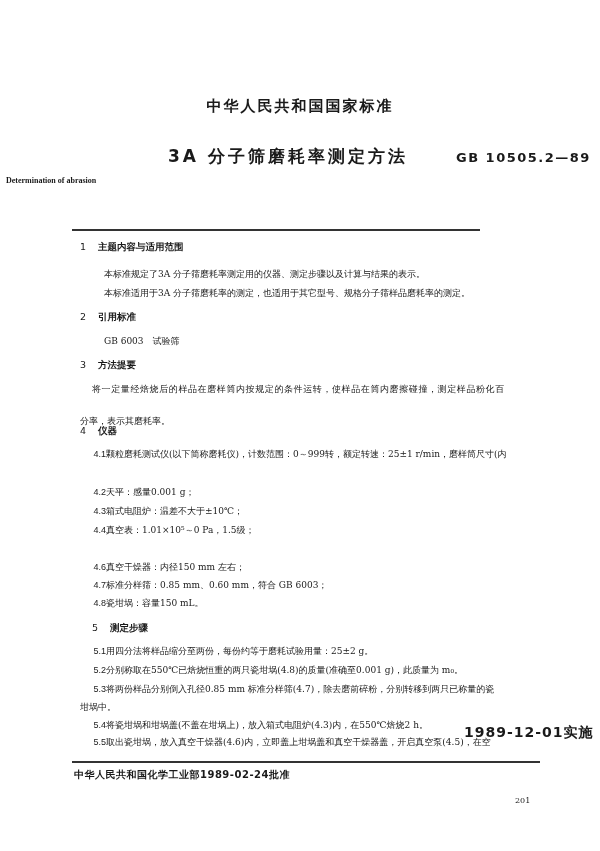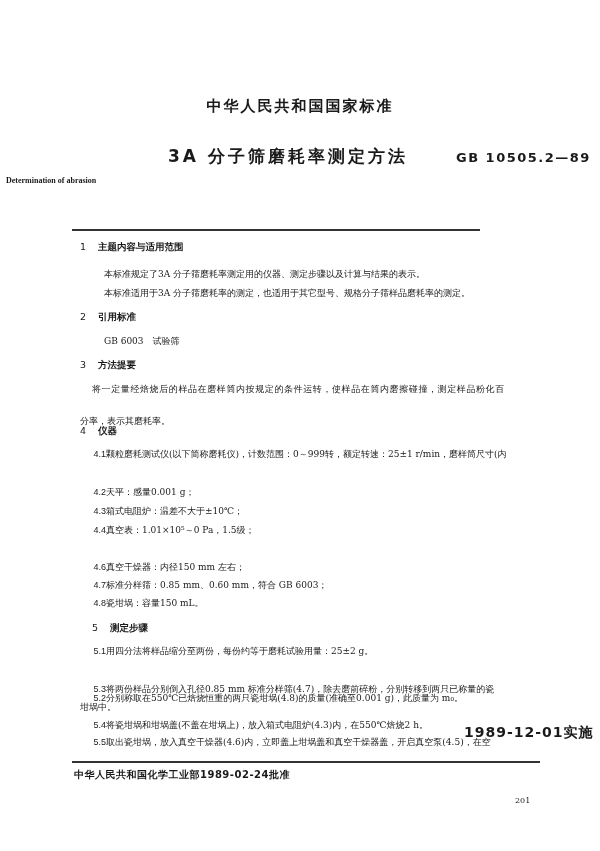--- a/index.html
+++ b/index.html
@@ -82,21 +82,21 @@
   <div class="abs body-text" style="left:80px; top:597px;">
     <span class="item-num">4.8</span><span>瓷坩埚：容量150 mL。</span>
   </div>
 
   <div class="abs heading" style="left:92px; top:622px;">
     <span class="num">5</span><span>测定步骤</span>
   </div>
   <div class="abs body-text" style="left:80px; top:645px;">
     <span class="item-num">5.1</span><span>用四分法将样品缩分至两份，每份约等于磨耗试验用量：25±2 g。</span>
   </div>
-  <div class="abs body-text" style="left:80px; top:664px;margin-top:28px;">
+  <div class="abs body-text" style="left:80px; top:664px;">
     <span class="item-num">5.2</span><span>分别称取在550℃已焙烧恒重的两只瓷坩埚(4.8)的质量(准确至0.001 g)，此质量为 m₀。</span>
   </div>
   <div class="abs body-text" style="left:80px; top:683px;">
     <span class="item-num">5.3</span><span>将两份样品分别倒入孔径0.85 mm 标准分样筛(4.7)，除去磨前碎粉，分别转移到两只已称量的瓷</span>
   </div>
   <div class="abs body-text" style="left:80px; top:701px;">坩埚中。</div>
   <div class="abs body-text" style="left:80px; top:719px;">
     <span class="item-num">5.4</span><span>将瓷坩埚和坩埚盖(不盖在坩埚上)，放入箱式电阻炉(4.3)内，在550℃焙烧2 h。</span>
   </div>
 

